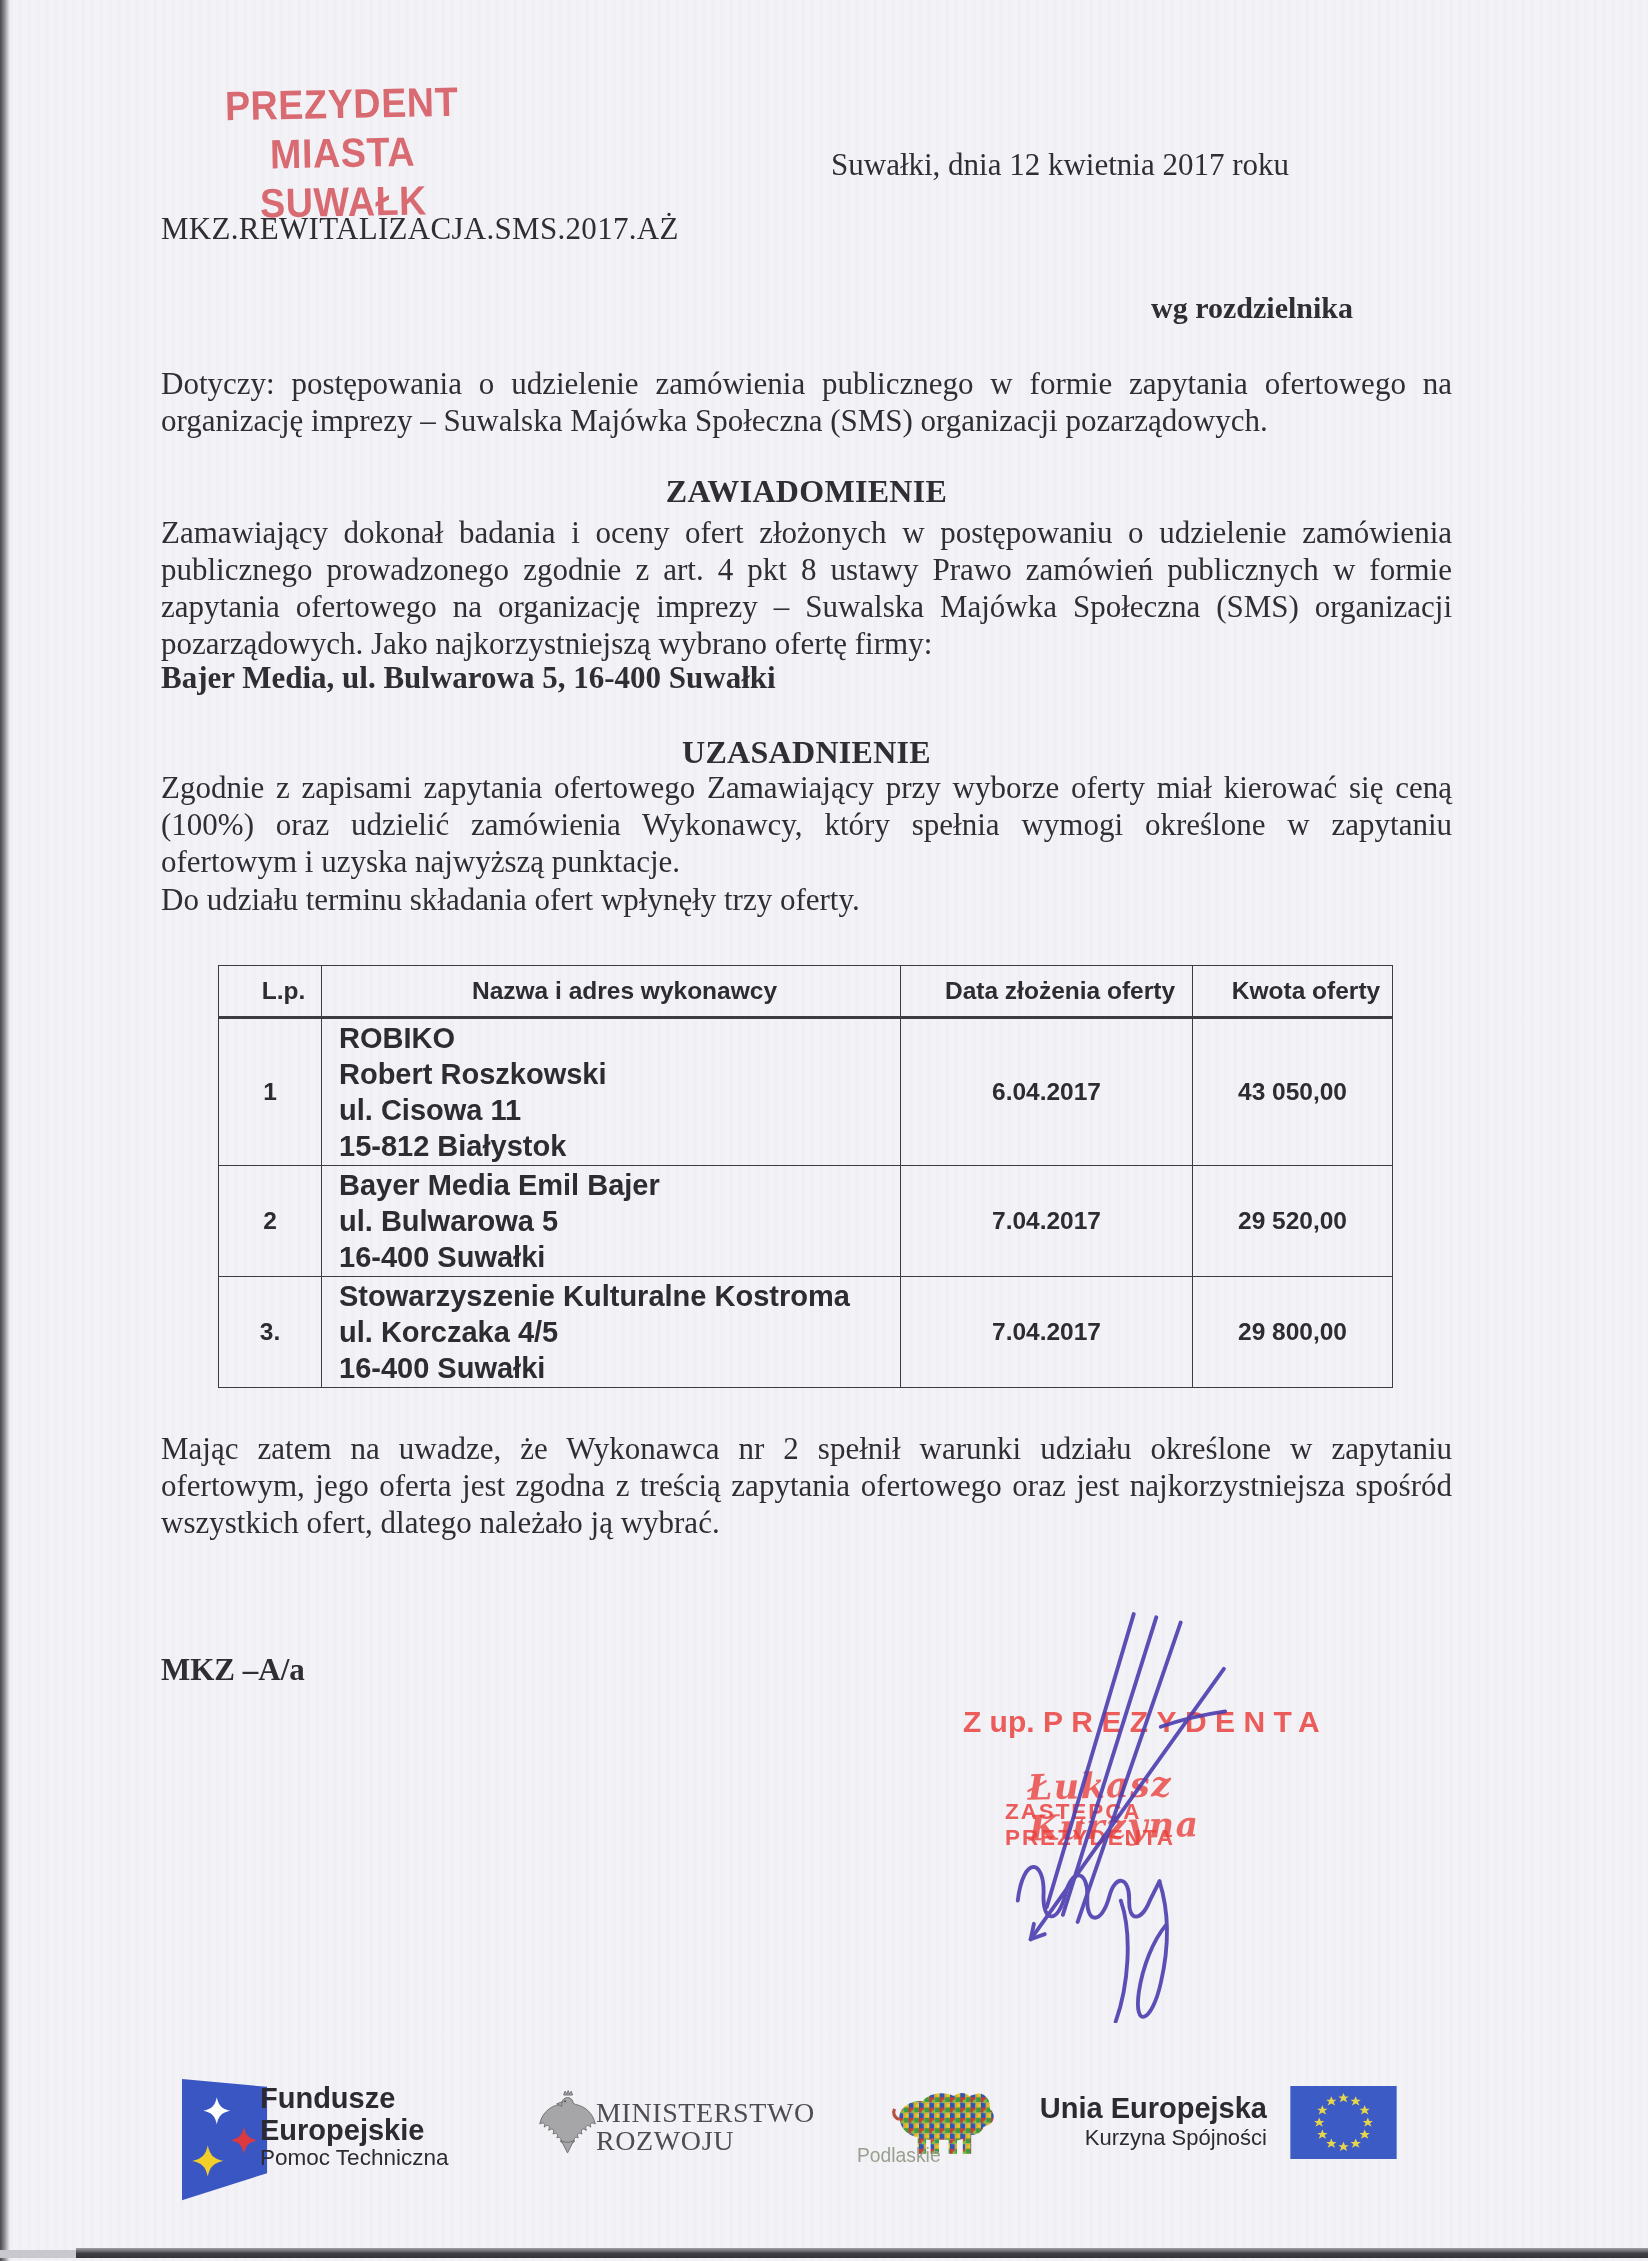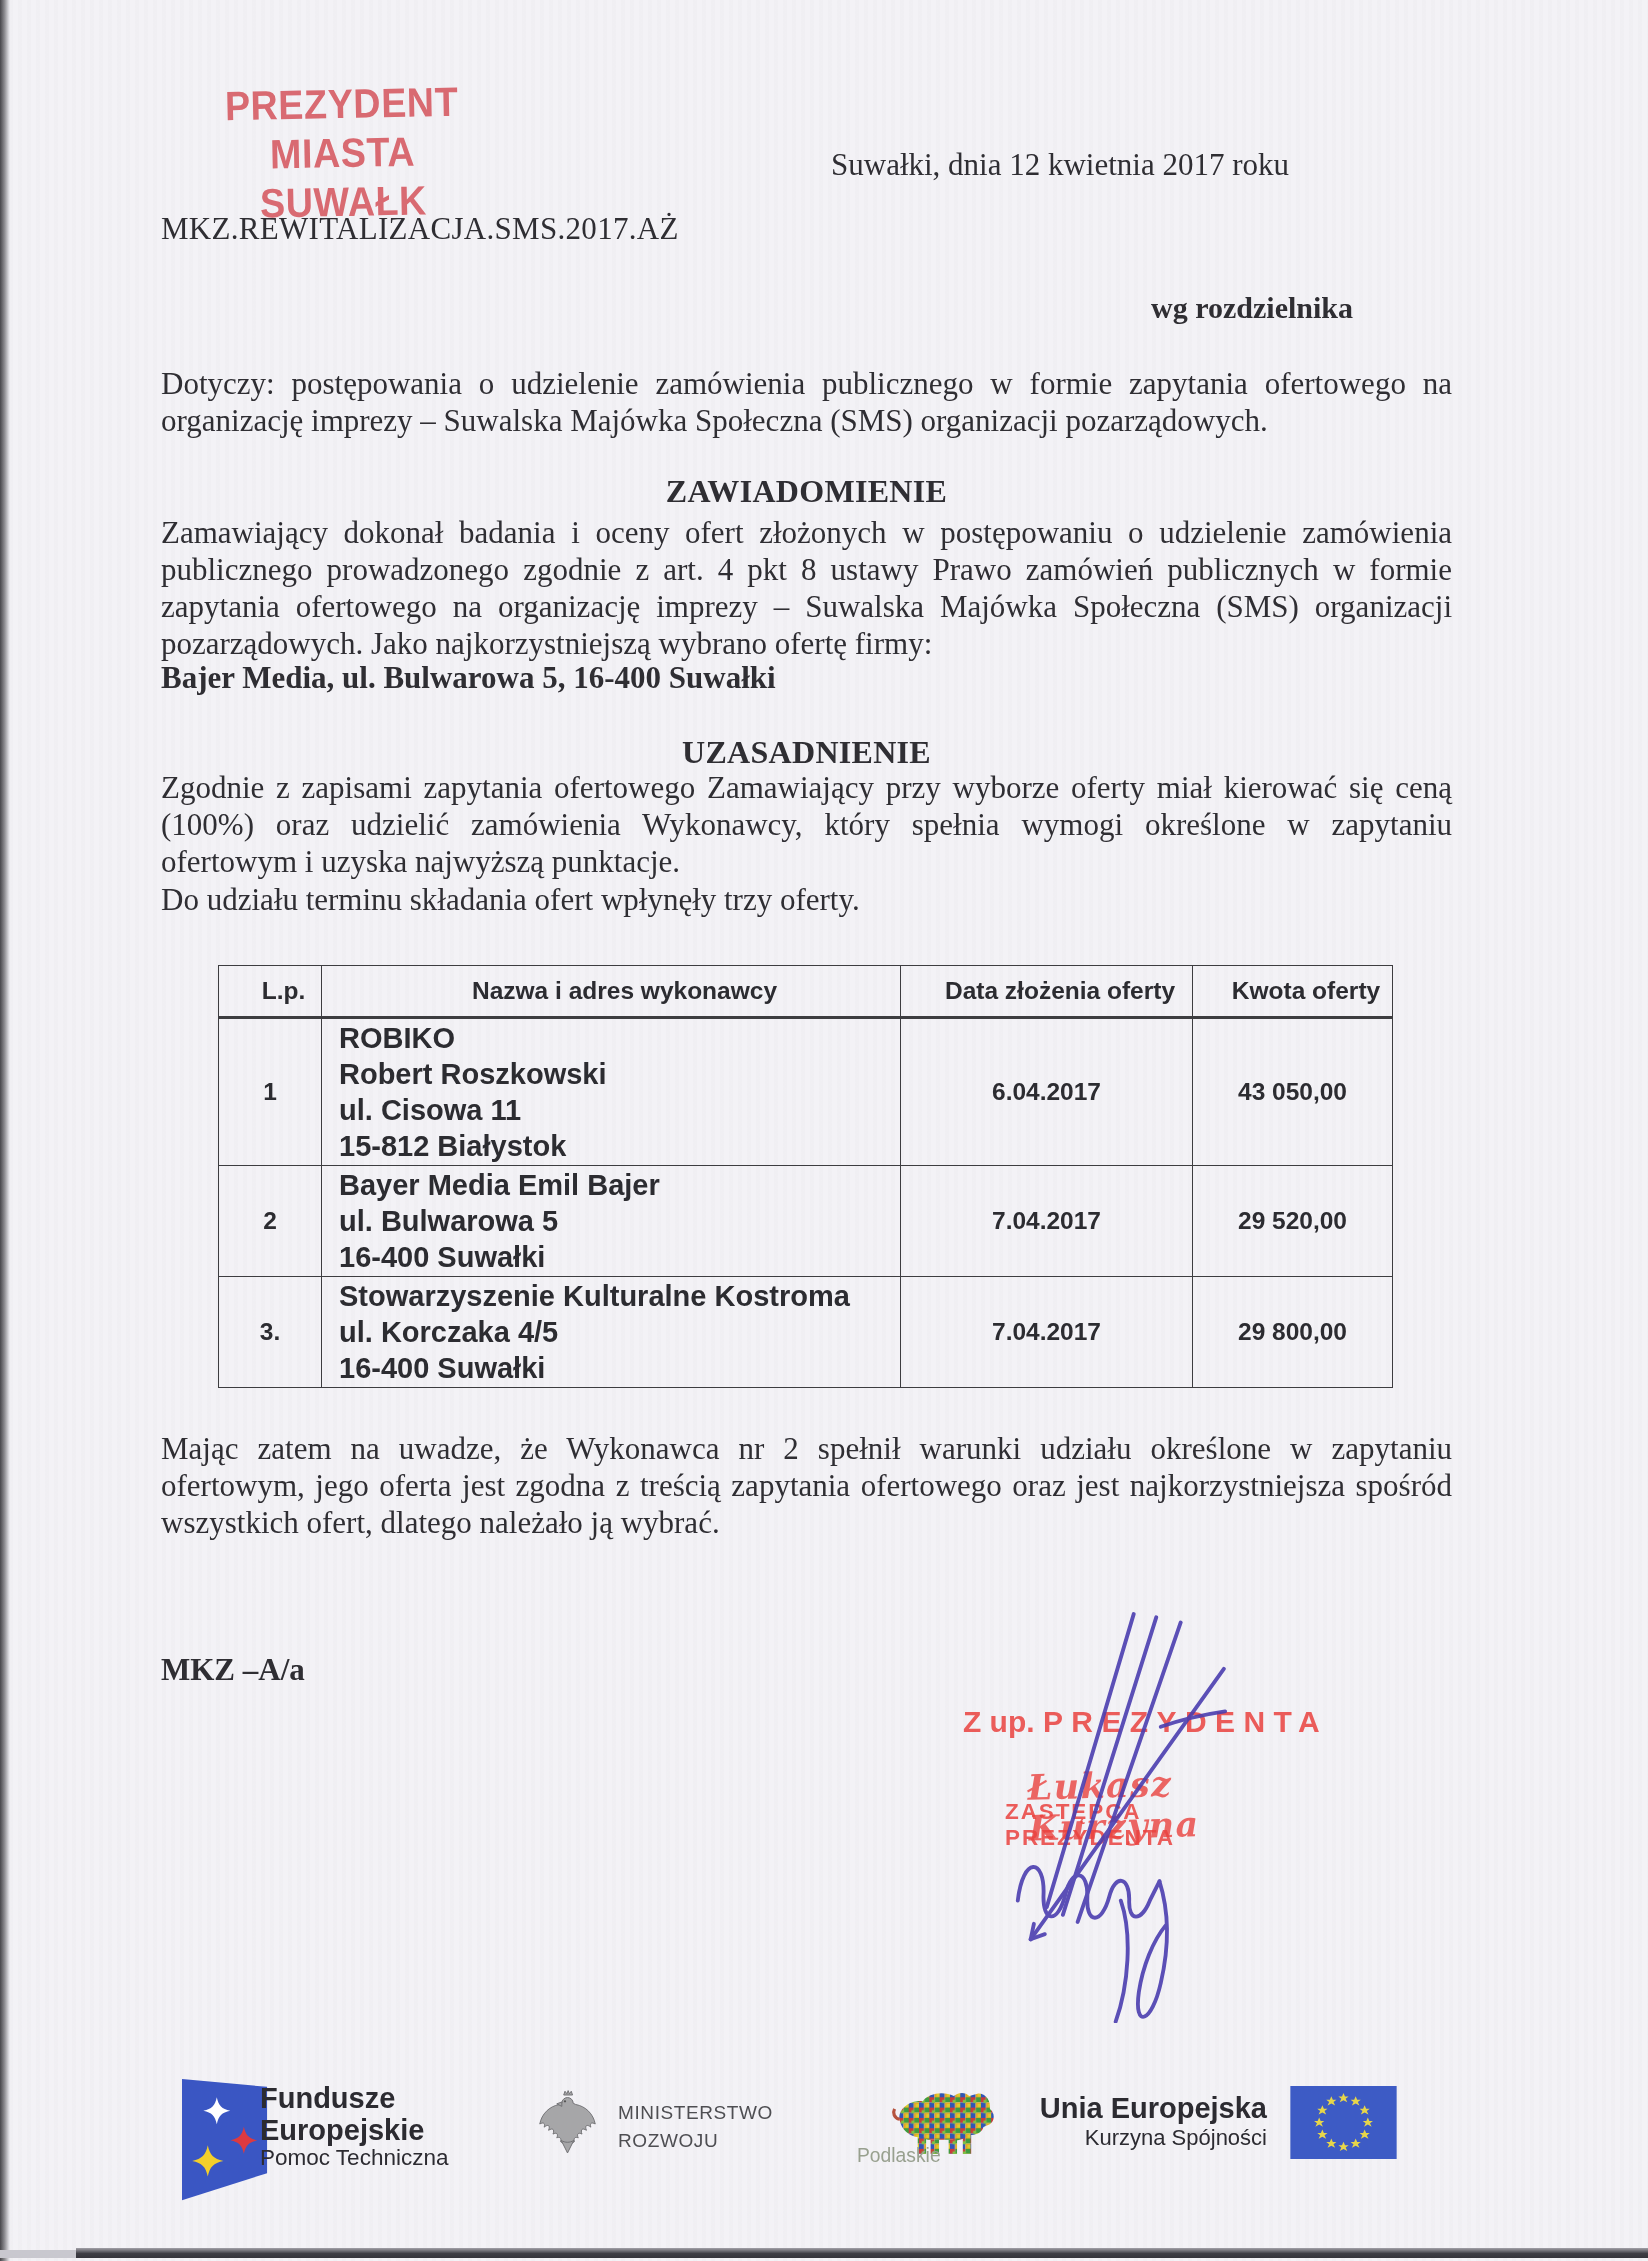--- a/index.html
+++ b/index.html
@@ -67,21 +67,21 @@
     font-style:italic;font-weight:700;font-size:35px;letter-spacing:1.3px;opacity:.8;
     transform:rotate(-1.5deg);}
   .sig-title{left:1005px;top:1799px;width:303px;font-family:"Liberation Sans",sans-serif;
     font-size:22.5px;font-weight:700;letter-spacing:1.9px;opacity:.85;}
 
   
   .fe-text1{left:260px;top:2082px;font-family:"Liberation Sans",sans-serif;font-weight:700;
     font-size:29px;line-height:32px;color:#2c2b31;}
   .fe-text2{left:260px;top:2145px;font-family:"Liberation Sans",sans-serif;
     font-size:22.5px;color:#2c2b31;}
-  .ministry{left:618px;top:2099px;font-family:Liberation Sans, sans-serif;font-size:19px;
+  .ministry{left:596px;top:2099px;font-family:Liberation Serif, serif;font-size:28px;
     line-height:28px;color:#4e4e52;letter-spacing:0.6px;}
   .podlaskie-label{left:857px;top:2145px;font-family:"Liberation Sans",sans-serif;
     font-size:19.3px;color:#98a08f;}
   .eu-text{left:902px;top:2092px;width:365px;text-align:right;
     font-family:"Liberation Sans",sans-serif;color:#2c2b31;}
   .eu-text .l1{font-weight:700;font-size:29px;line-height:33px;}
   .eu-text .l2{font-size:22px;}
 </style>
 </head>
 <body>

